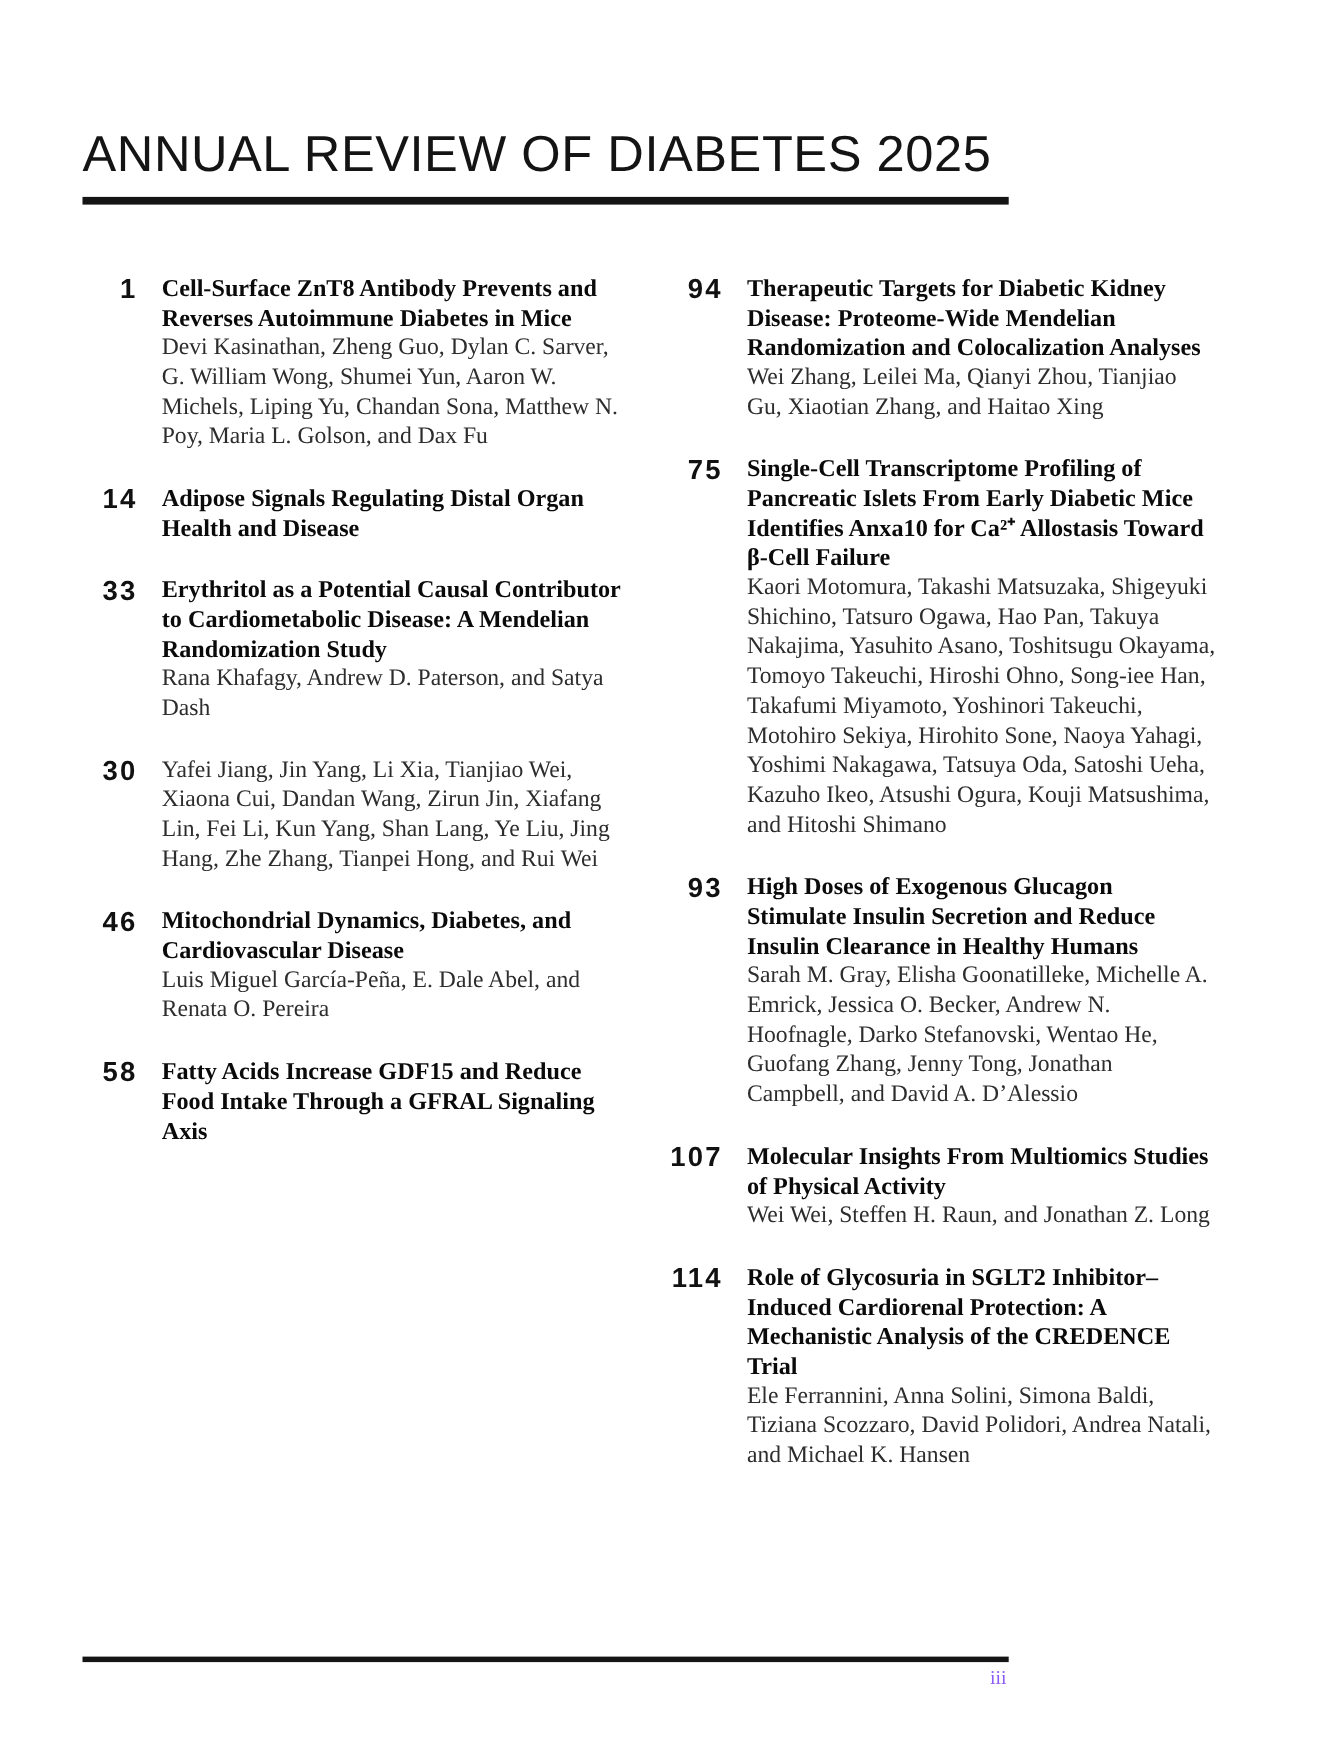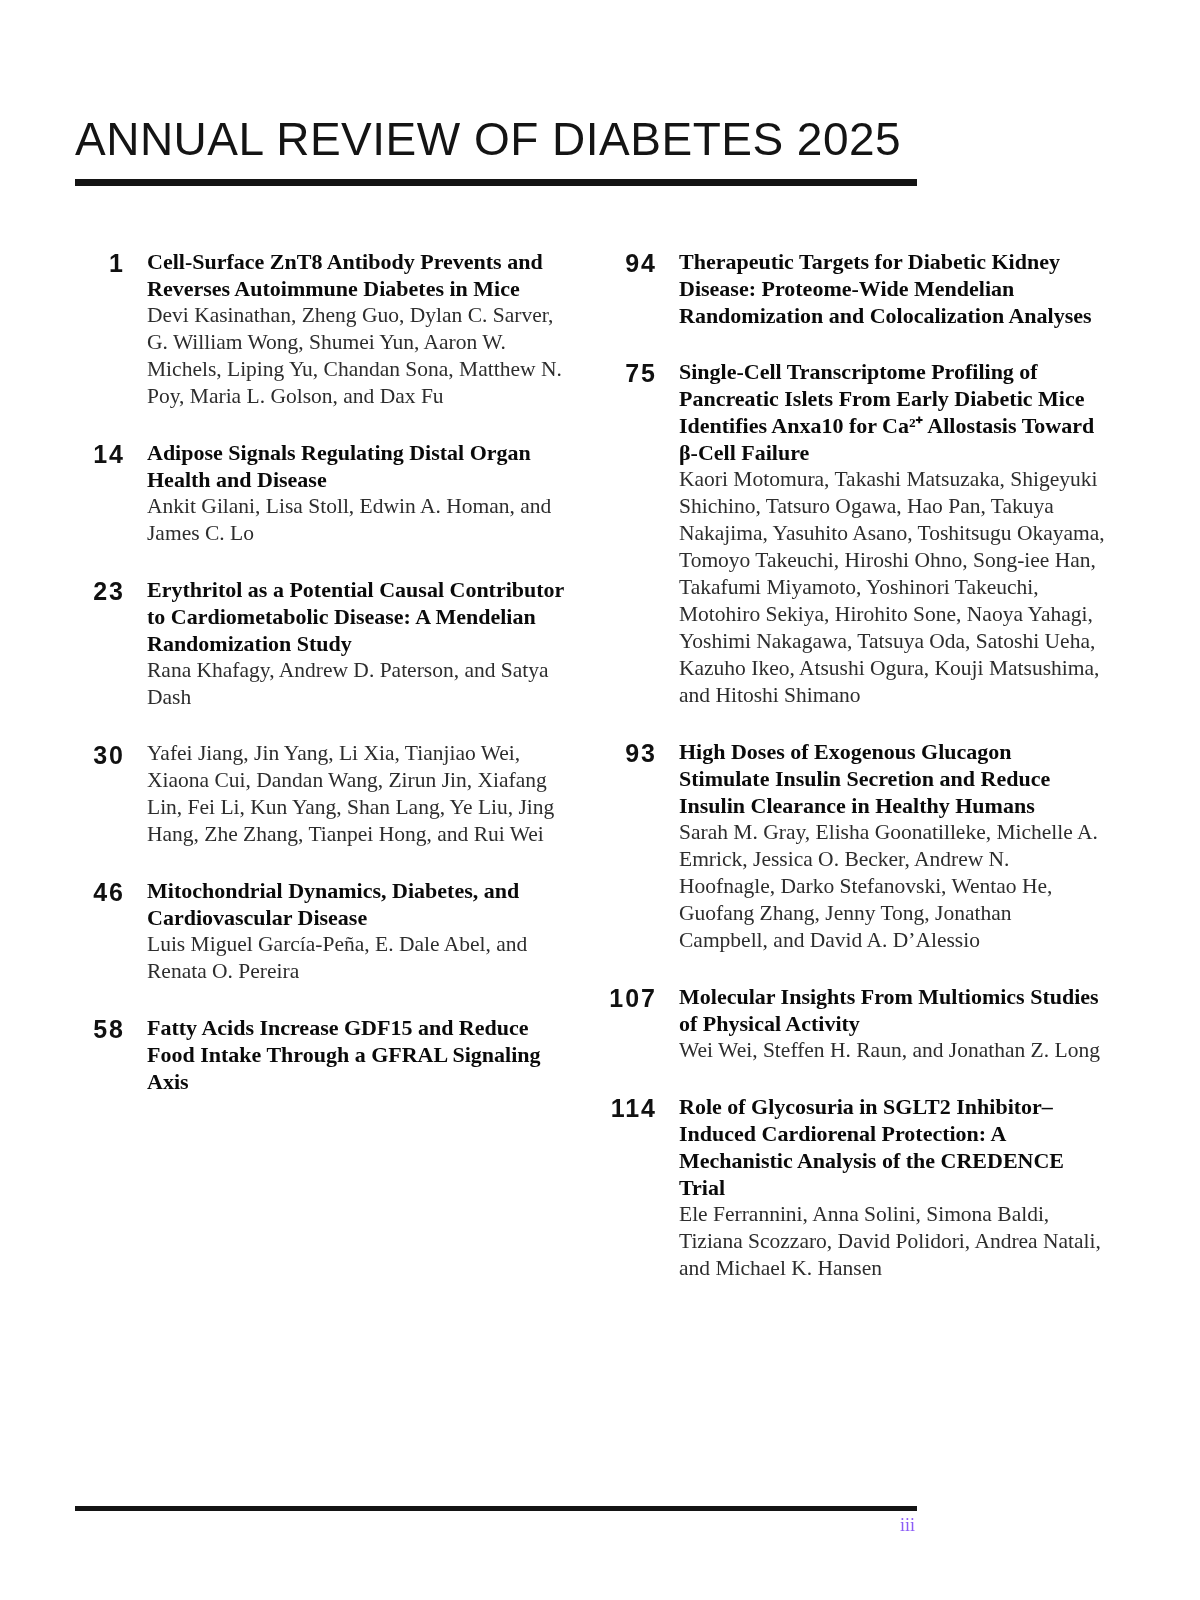--- a/index.html
+++ b/index.html
@@ -116,26 +116,25 @@
         <div class="entry-body">
           <div class="entry-title">Cell-Surface ZnT8 Antibody Prevents and Reverses Autoimmune Diabetes in Mice</div>
           <div class="entry-authors">Devi Kasinathan, Zheng Guo, Dylan C. Sarver, G. William Wong, Shumei Yun, Aaron W. Michels, Liping Yu, Chandan Sona, Matthew N. Poy, Maria L. Golson, and Dax Fu</div>
         </div>
       </div>
 
       <div class="entry">
         <div class="entry-num">14</div>
         <div class="entry-body">
           <div class="entry-title">Adipose Signals Regulating Distal Organ Health and Disease</div>
-          <div class="entry-authors">Ankit Gilani, Lisa Stoll, Edwin A. Homan, and James C. Lo</div>
-        </div>
-      </div>
-
-      <div class="entry">
-        <div class="entry-num">23</div>
+        </div>
+      </div>
+
+      <div class="entry">
+        <div class="entry-num">33</div>
         <div class="entry-body">
           <div class="entry-title">Erythritol as a Potential Causal Contributor to Cardiometabolic Disease: A Mendelian Randomization Study</div>
           <div class="entry-authors">Rana Khafagy, Andrew D. Paterson, and Satya Dash</div>
         </div>
       </div>
 
       <div class="entry">
         <div class="entry-num">30</div>
         <div class="entry-body">
           <div class="entry-authors">Yafei Jiang, Jin Yang, Li Xia, Tianjiao Wei, Xiaona Cui, Dandan Wang, Zirun Jin, Xiafang Lin, Fei Li, Kun Yang, Shan Lang, Ye Liu, Jing Hang, Zhe Zhang, Tianpei Hong, and Rui Wei</div>
@@ -158,20 +157,21 @@
       </div>
 
     </div>
 
     <div class="toc-col">
 
       <div class="entry">
         <div class="entry-num">94</div>
         <div class="entry-body">
           <div class="entry-title">Therapeutic Targets for Diabetic Kidney Disease: Proteome-Wide Mendelian Randomization and Colocalization Analyses</div>
+          <div class="entry-authors">Wei Zhang, Leilei Ma, Qianyi Zhou, Tianjiao Gu, Xiaotian Zhang, and Haitao Xing</div>
         </div>
       </div>
 
       <div class="entry">
         <div class="entry-num">75</div>
         <div class="entry-body">
           <div class="entry-title">Single-Cell Transcriptome Profiling of Pancreatic Islets From Early Diabetic Mice Identifies Anxa10 for Ca²⁺ Allostasis Toward β-Cell Failure</div>
           <div class="entry-authors">Kaori Motomura, Takashi Matsuzaka, Shigeyuki Shichino, Tatsuro Ogawa, Hao Pan, Takuya Nakajima, Yasuhito Asano, Toshitsugu Okayama, Tomoyo Takeuchi, Hiroshi Ohno, Song-iee Han, Takafumi Miyamoto, Yoshinori Takeuchi, Motohiro Sekiya, Hirohito Sone, Naoya Yahagi, Yoshimi Nakagawa, Tatsuya Oda, Satoshi Ueha, Kazuho Ikeo, Atsushi Ogura, Kouji Matsushima, and Hitoshi Shimano</div>
         </div>
       </div>

